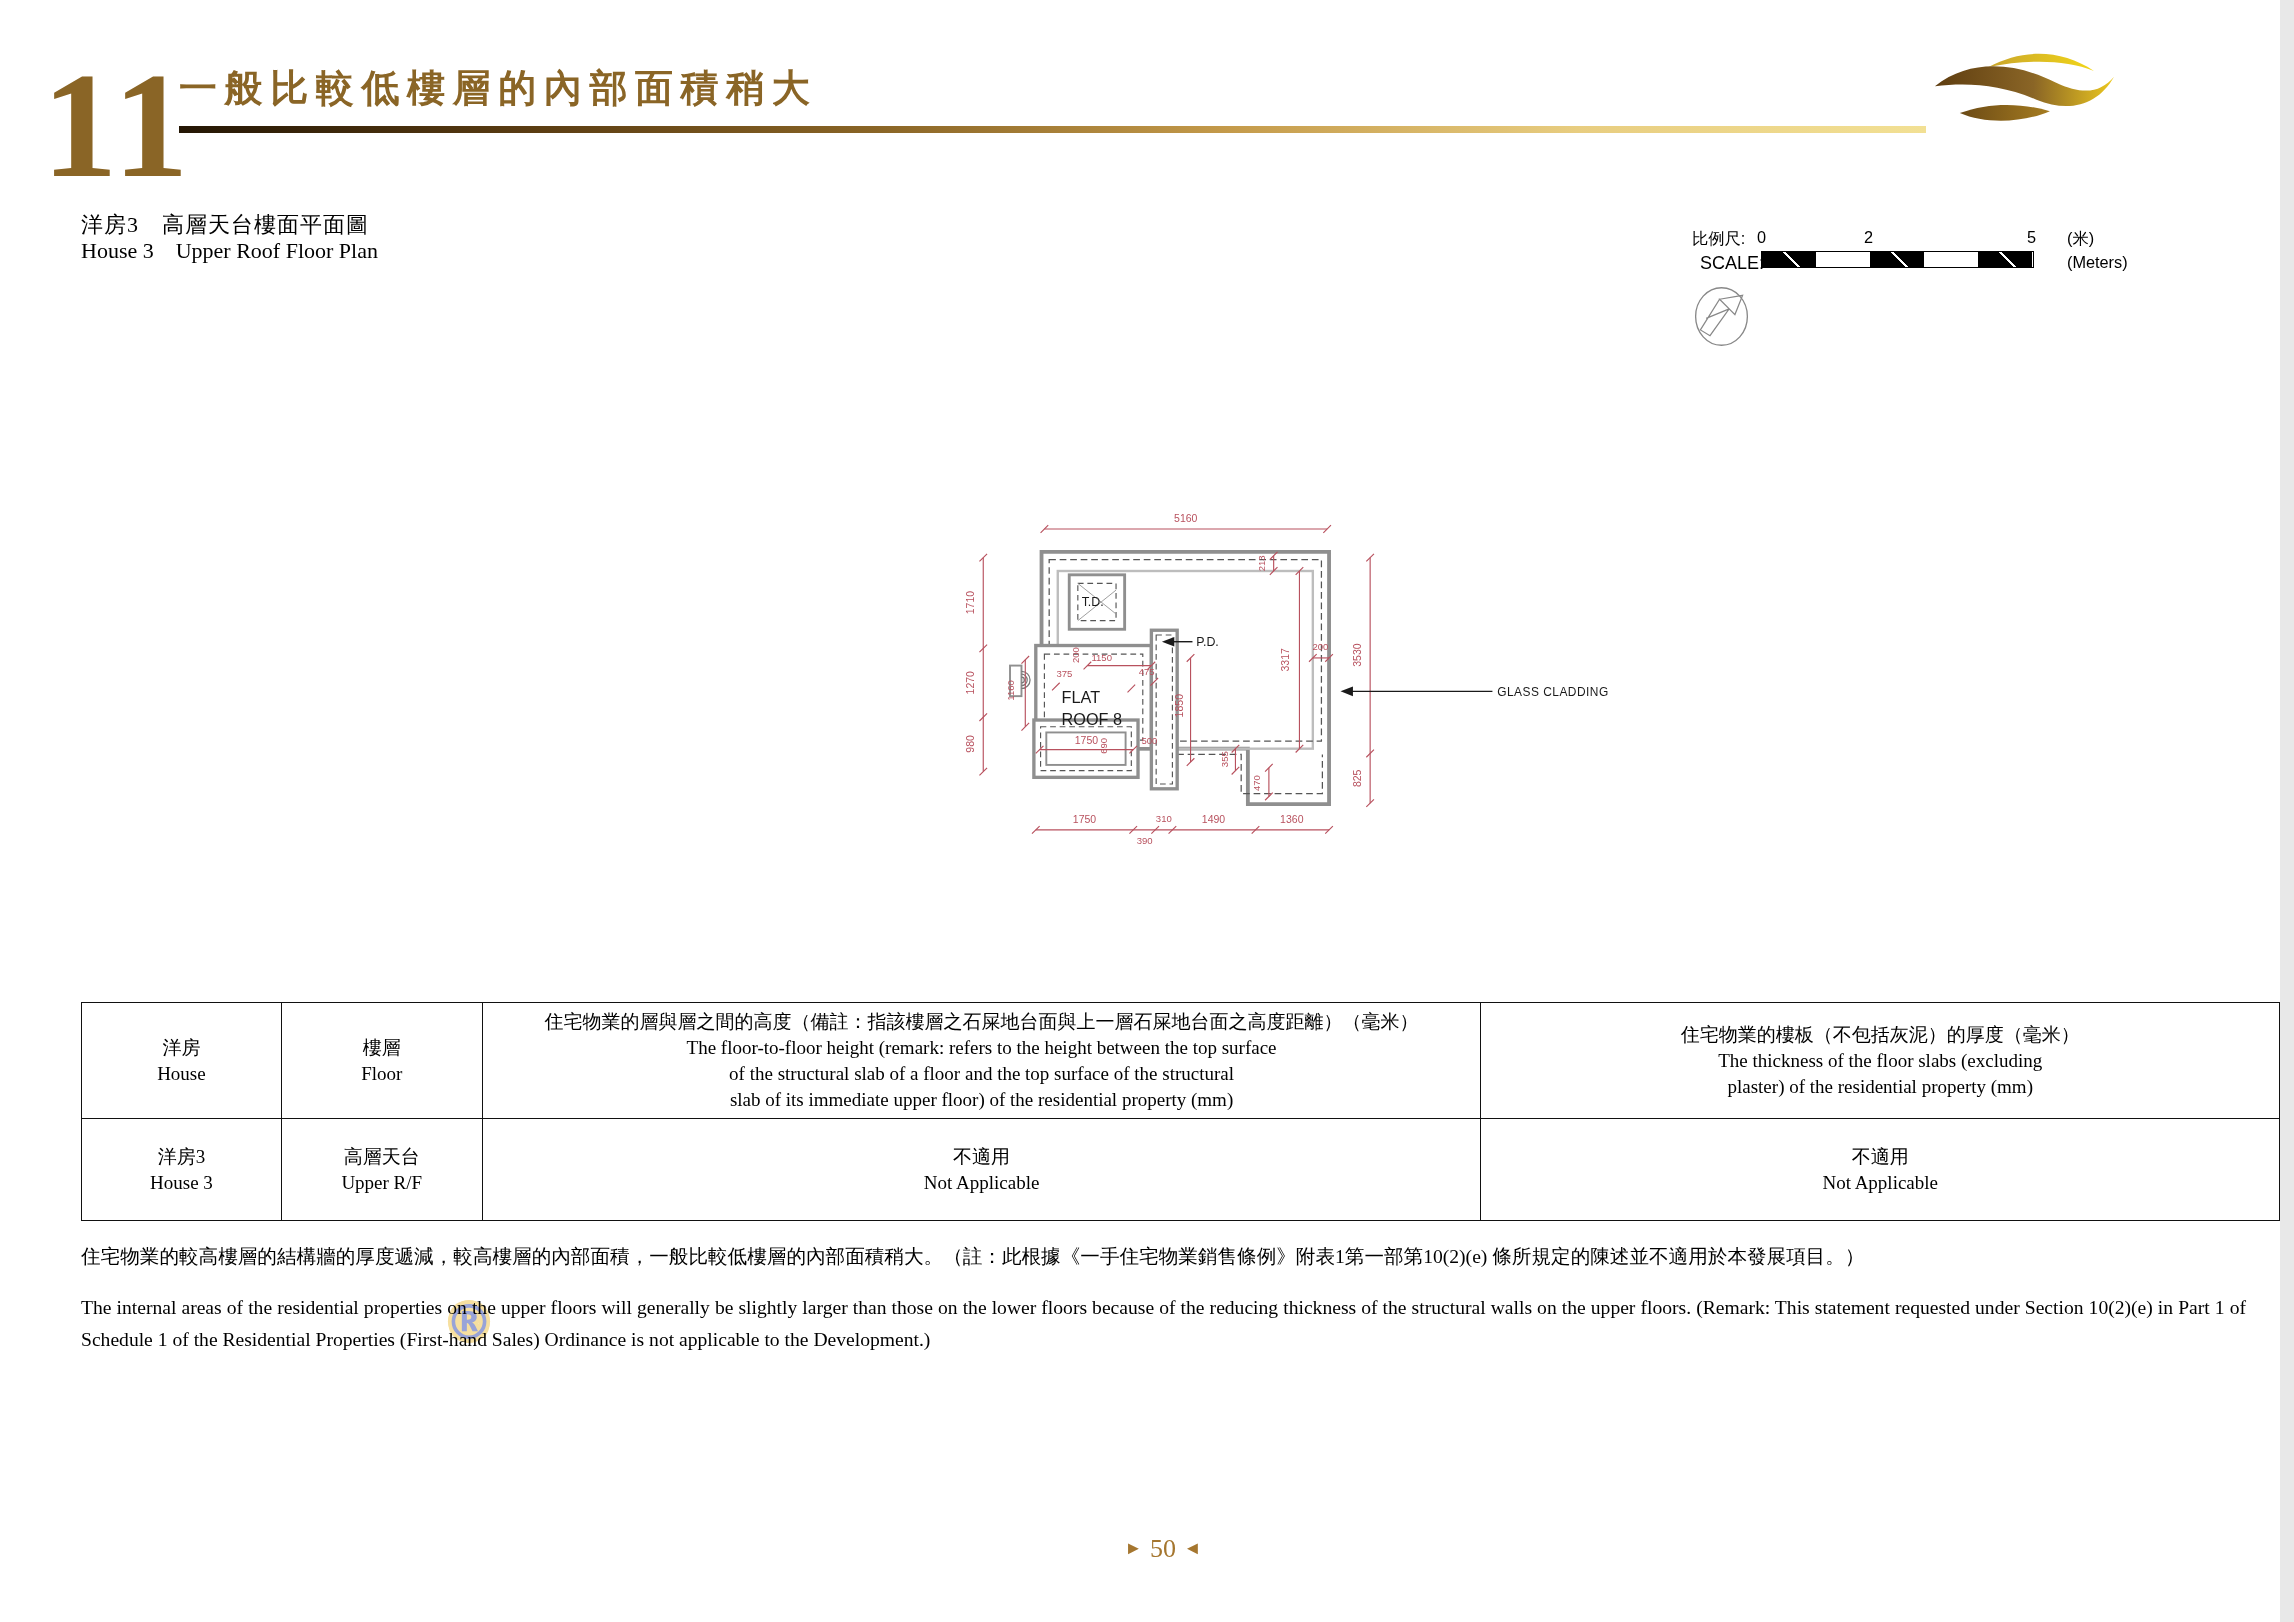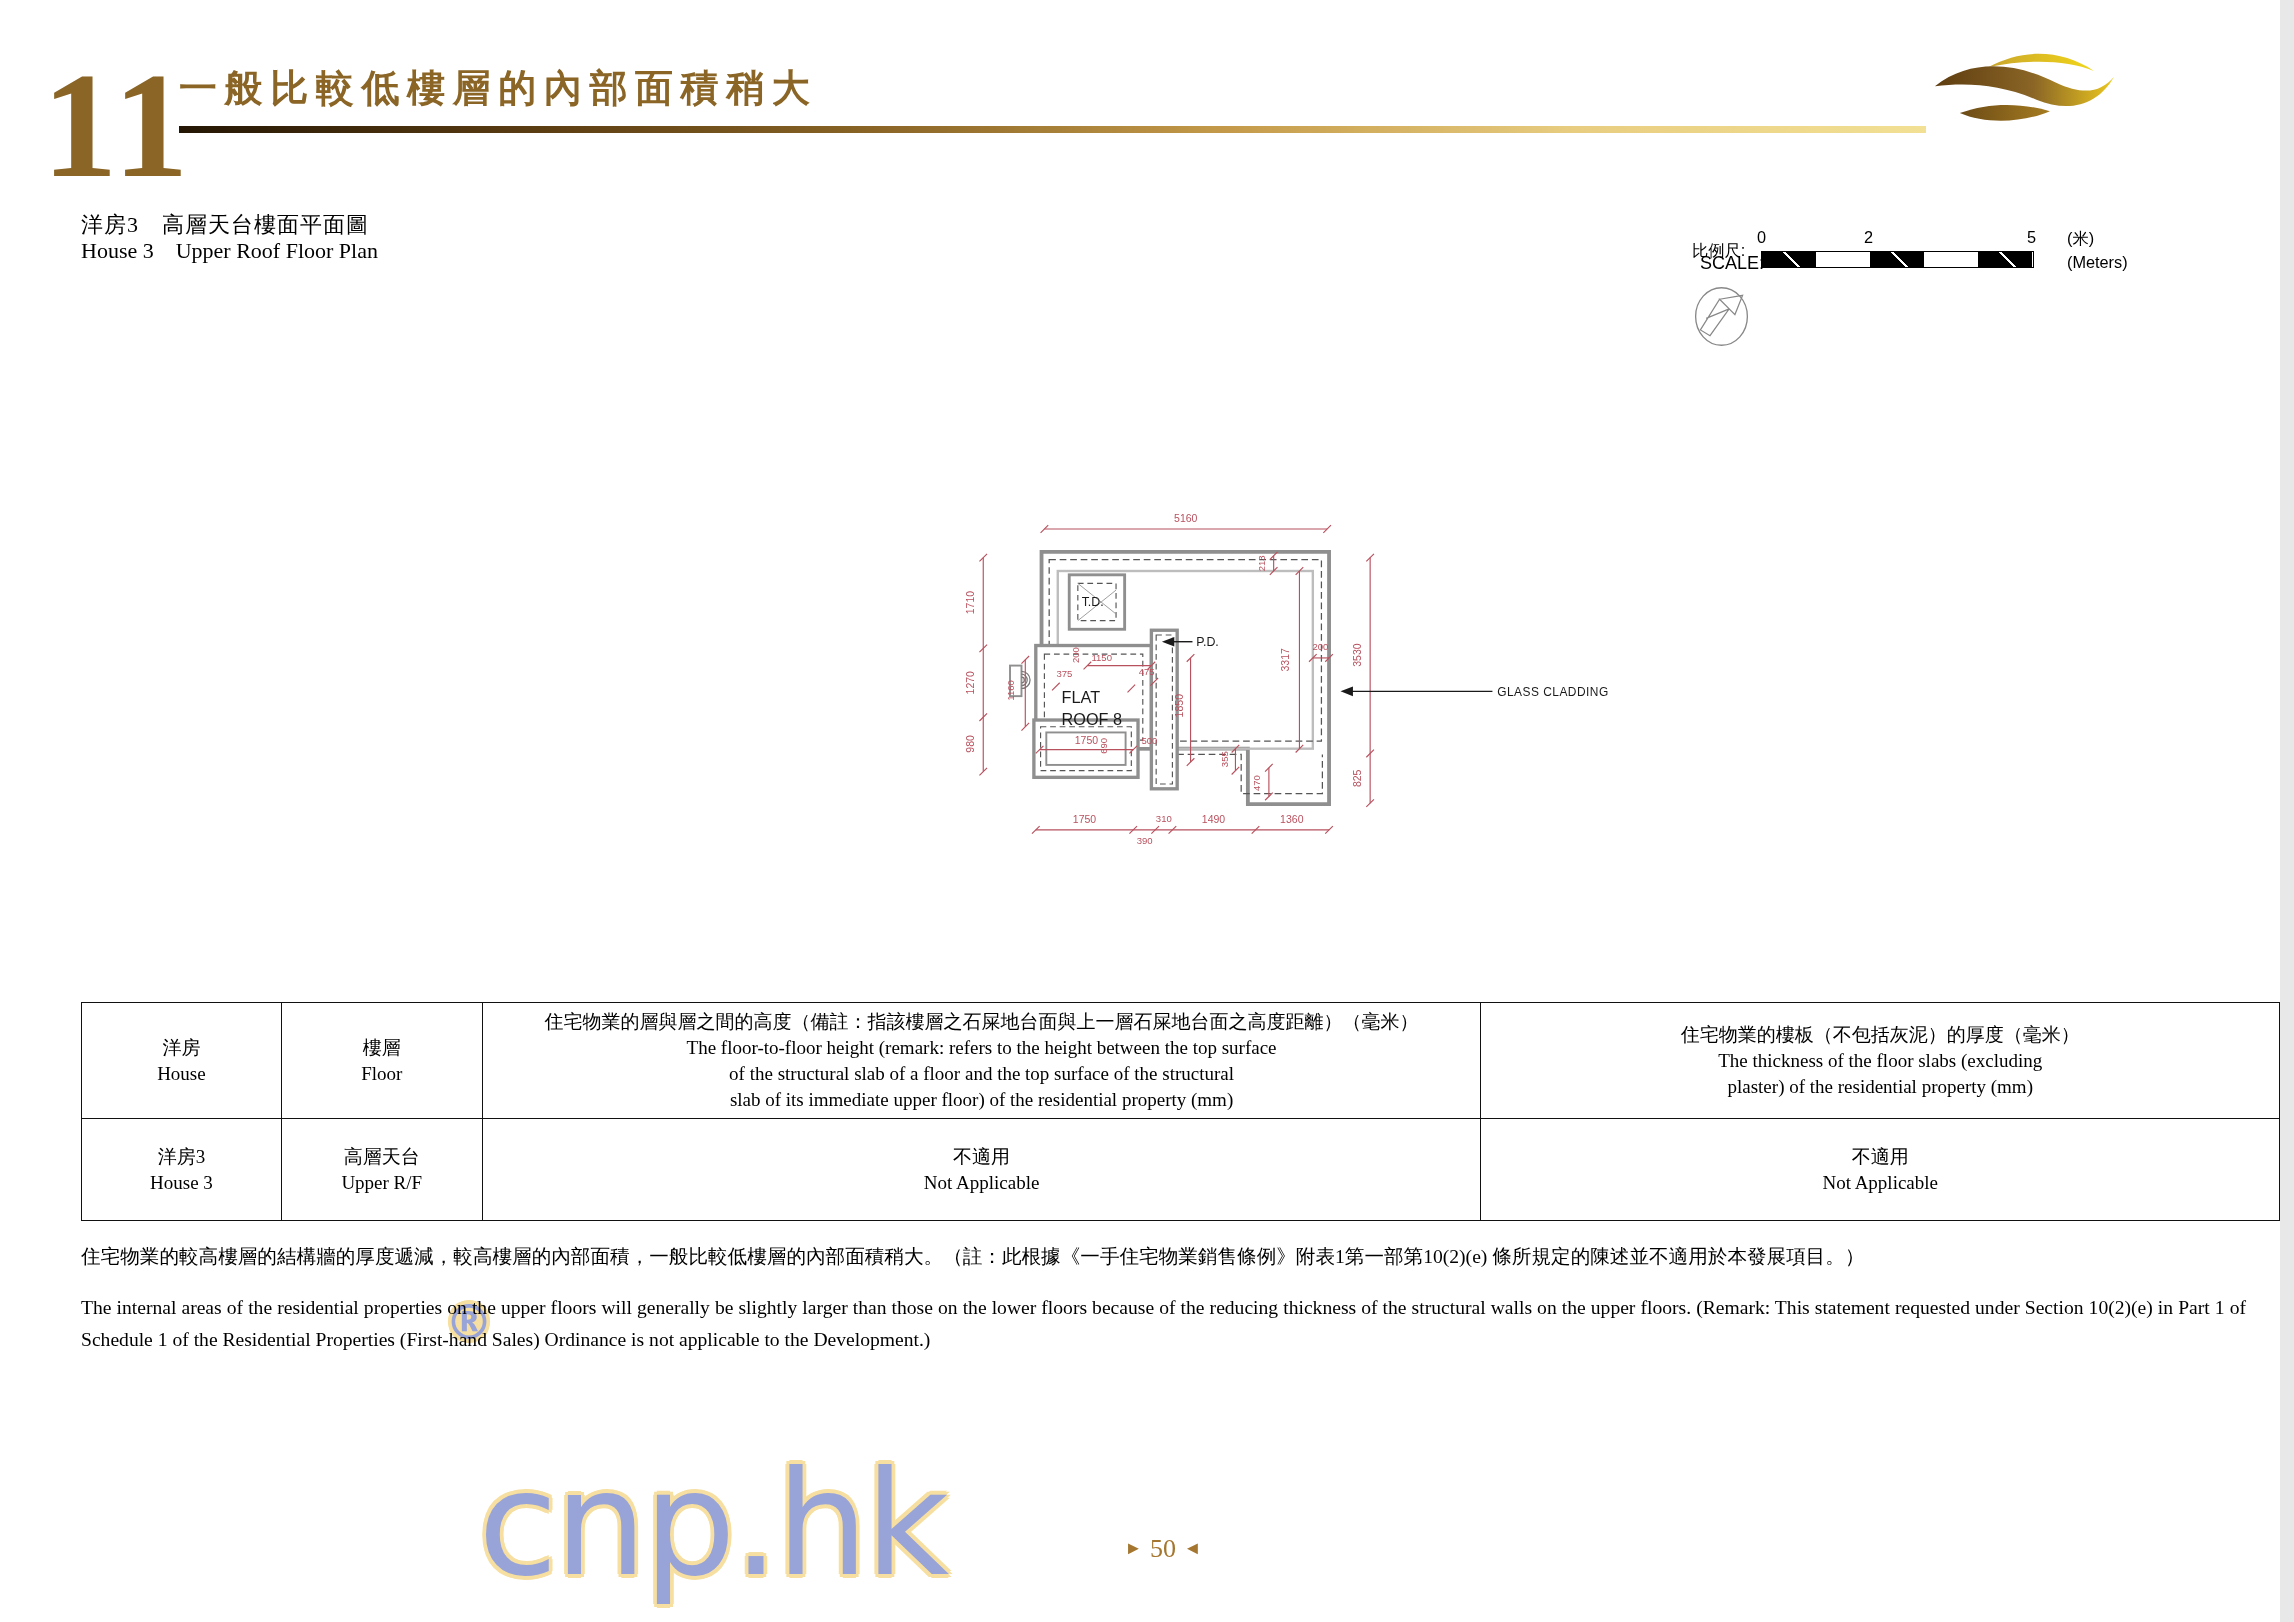--- a/index.html
+++ b/index.html
@@ -15,21 +15,21 @@
              background:linear-gradient(to right,#241604,#5a3c12,#8a6526,#c49a4a,#e8cd80,#f2e094);}
   .title-en{left:177px;top:140px;font-size:35px;font-weight:bold;color:#8a6526;letter-spacing:0.5px;}
   .logo{left:1933px;top:46px;}
 
   
   .sub-zh{left:81px;top:210px;font-size:22px;letter-spacing:1px;}
   .sub-en{left:81px;top:238px;font-size:22px;white-space:pre;}
 
   
   .scale-wrap{left:1692px;top:228px;width:440px;height:57px;font-family:"Liberation Sans",sans-serif;}
-  .scale-zh{position:absolute;left:0;top:12px;font-size:16.3px;}
+  .scale-zh{position:absolute;left:0;top:0;font-size:16.3px;}
   .scale-en{position:absolute;left:0;top:25px;font-size:18px;margin-left:8px;}
   .sb-num{position:absolute;top:0;font-size:16.3px;}
   .sb-bar{position:absolute;left:69px;top:23px;width:271px;height:15.3px;border:1.4px solid #000;display:flex;}
   .sb-seg{height:100%;}
   .sb-meters{position:absolute;left:375px;top:25px;font-size:16.3px;}
   .sb-mi{position:absolute;left:375px;top:0;font-size:16.3px;}
   .north{left:1687px;top:282px;}
 
   
   .plan{left:956px;top:507px;}
@@ -264,20 +264,19 @@
         <div>Not Applicable</div>
       </td>
     </tr>
   </tbody>
     </table>
 
   <div class="abs note-zh">住宅物業的較高樓層的結構牆的厚度遞減，較高樓層的內部面積，一般比較低樓層的內部面積稍大。（註：此根據《一手住宅物業銷售條例》附表1第一部第10(2)(e) 條所規定的陳述並不適用於本發展項目。）</div>
   <div class="abs note-en">The internal areas of the residential properties on the upper floors will generally be slightly larger than those on the lower floors because of the reducing thickness of the structural walls on the upper floors. (Remark: This statement requested under Section 10(2)(e) in Part 1 of Schedule 1 of the Residential Properties (First-hand Sales) Ordinance is not applicable to the Development.)</div>
 
   <div class="abs wm wm-reg">®</div>
-  <div class="abs wm wm-latin">cnp.hk</div>
 
   <div class="abs pageno">
     <span class="tri">►</span><span>50</span><span class="tri">◄</span>
   </div>
 
 </div>
 
 
 </body></html>

